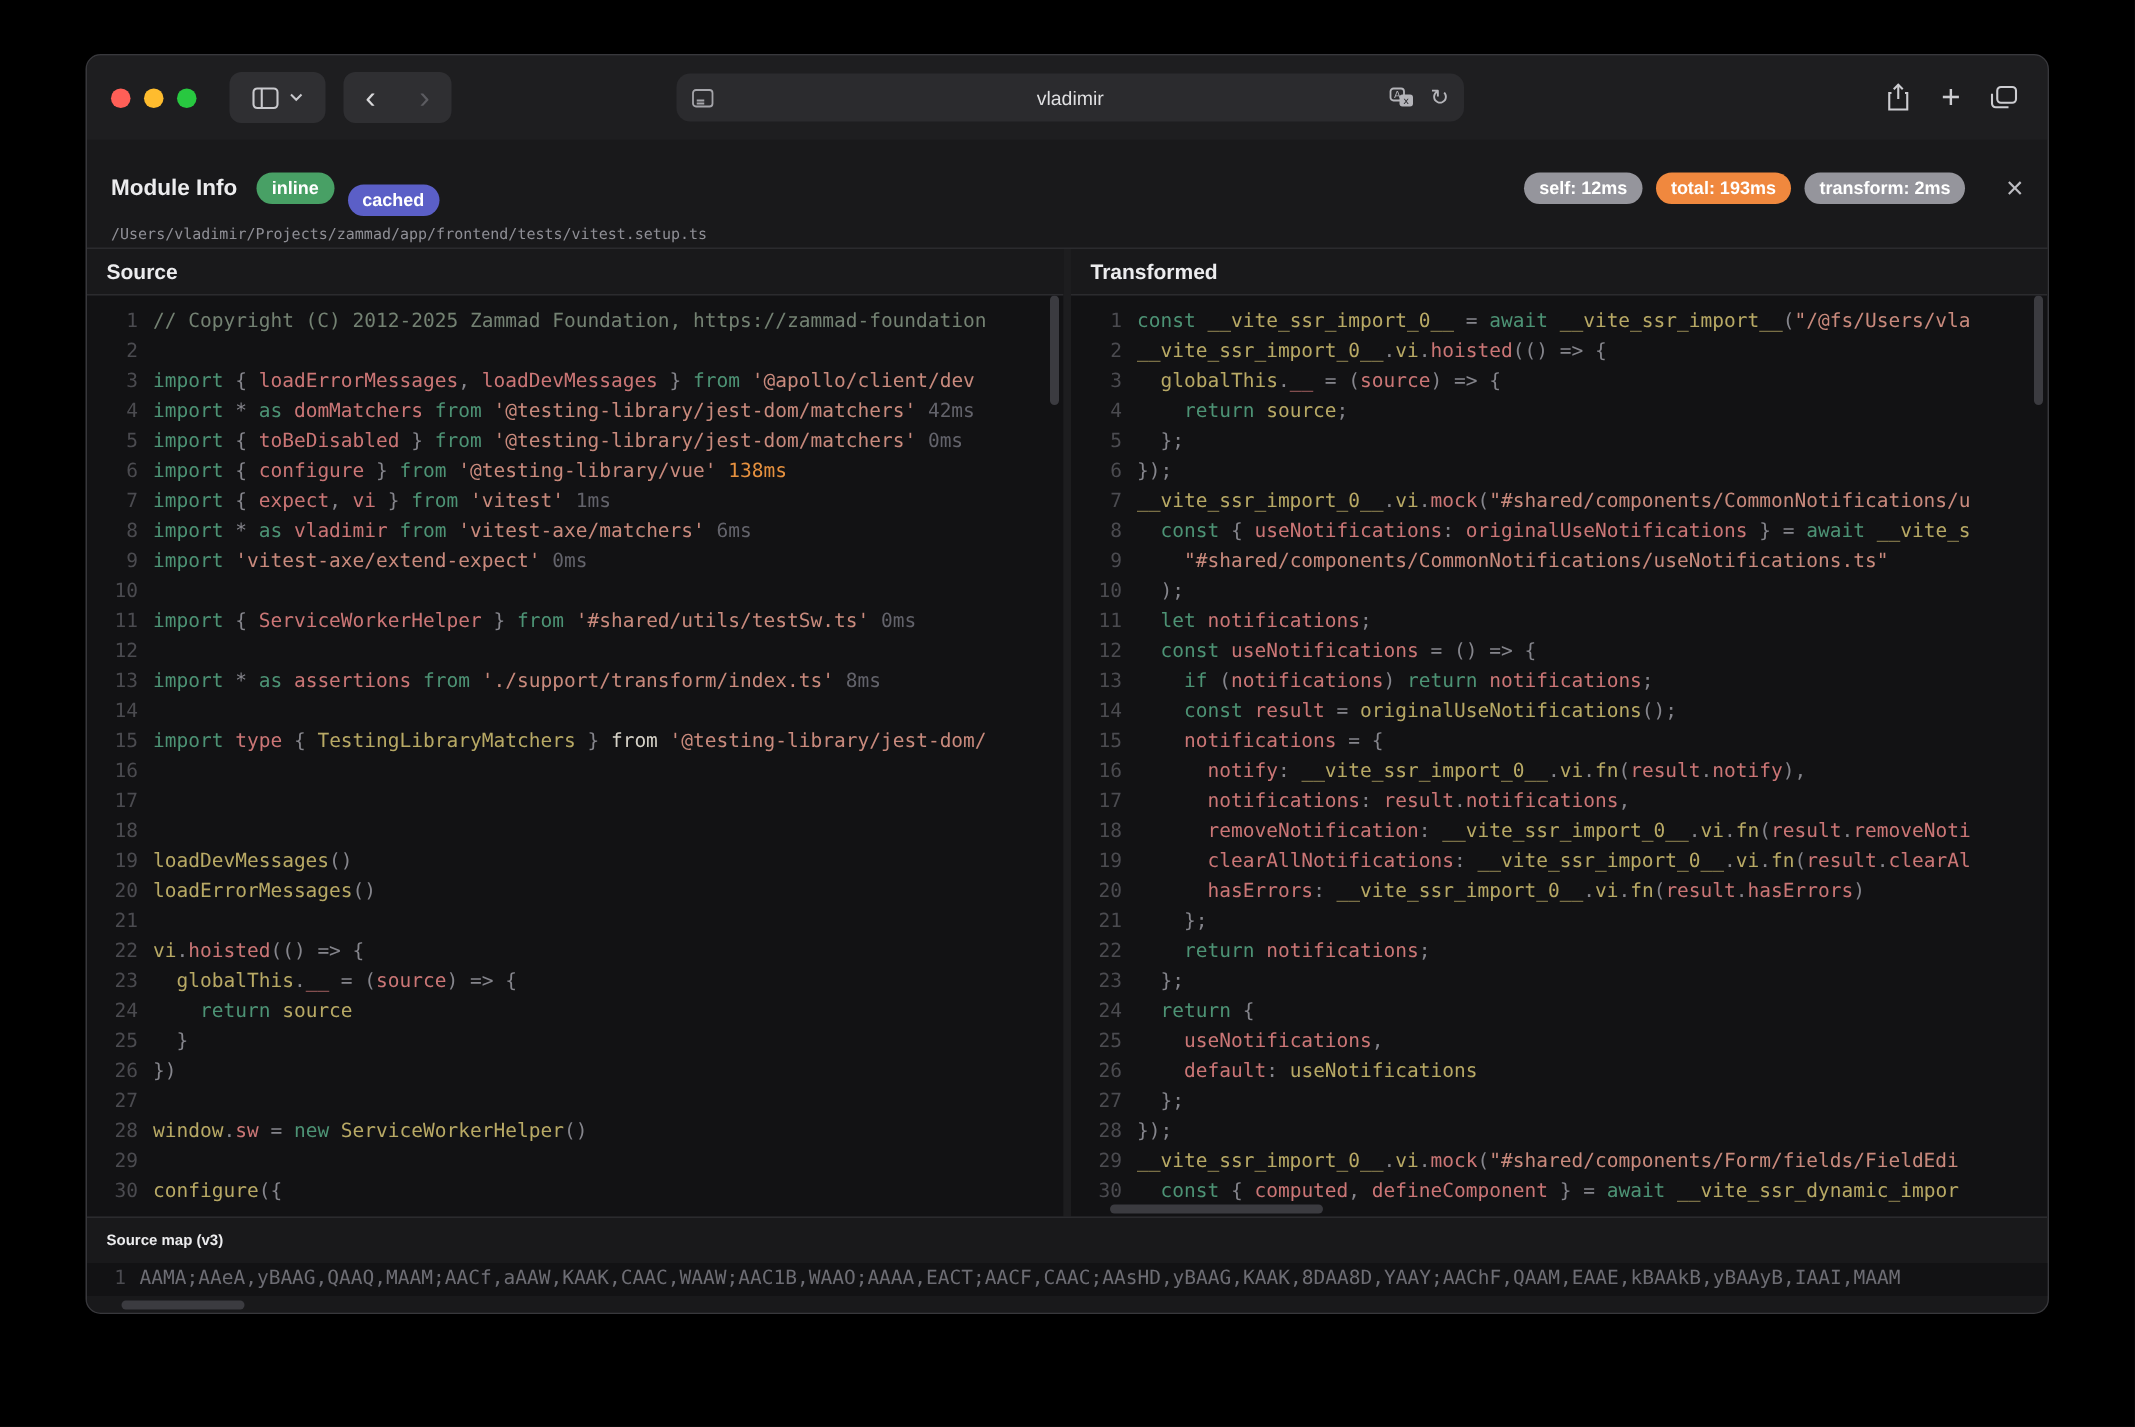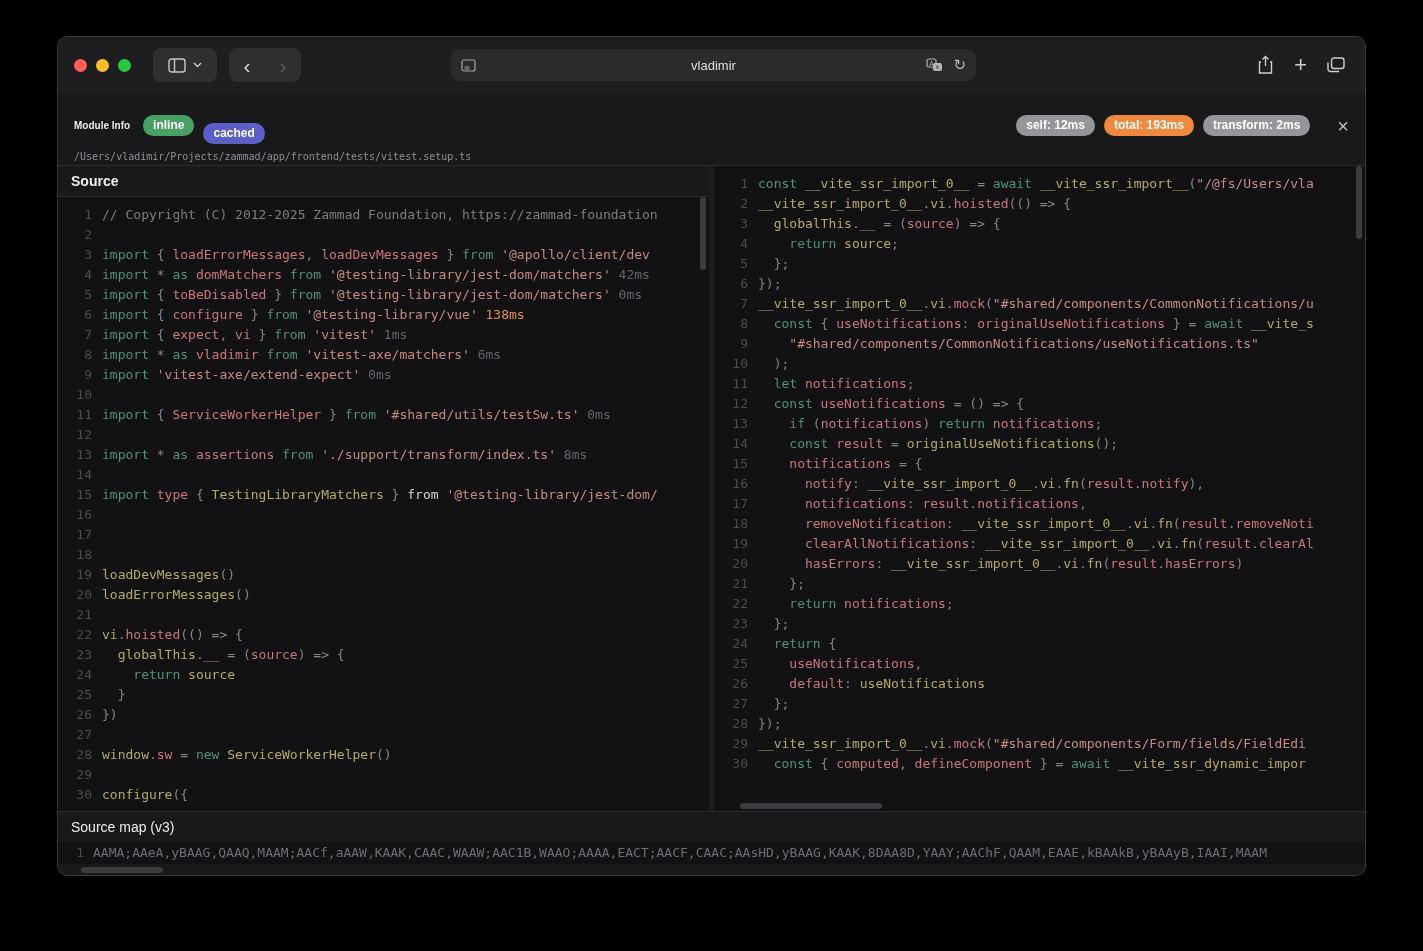--- a/index.html
+++ b/index.html
@@ -29,21 +29,21 @@
   .url-right { margin-left:auto; display:flex; align-items:center; gap:10px; color:#b5b5ba; }
   .reload { font-size:15px; }
   .tb-right { position:absolute; right:20px; top:0; height:56px; display:flex; align-items:center;
               gap:20px; color:#cdcdd1; }
   .plus-glyph { font-size:22px; font-weight:400; line-height:1; }
   svg { display:block; }
 
   
   .module-header { height:72px; background:var(--header-bg); padding:14px 16px 0; }
   .mh-row { display:flex; align-items:center; gap:9px; }
-  .mh-title { font-size:10px; font-weight:700; color:var(--text); margin-right:4px; }
+  .mh-title { font-size:15px; font-weight:700; color:var(--text); margin-right:4px; }
   .pill { border-radius:999px; padding:3px 10px 4px; font-size:12px; font-weight:700; color:#fff; }
   .pill-green { background:var(--badge-green); }
   .pill-indigo { background:var(--badge-indigo);margin-top:16px; }
   .pill-gray { background:var(--badge-gray);text-align:right; }
   .pill-orange { background:var(--badge-orange); }
   .mh-spacer { flex:1; }
   .mh-close { margin-left:18px; background:none; border:none; color:#bdbdc2; font-size:20px;
               line-height:1; cursor:default; font-family:inherit; }
   .mh-path { margin-top:7px; font-family:"DejaVu Sans Mono", monospace; font-size:10px;
              color:var(--muted-text); }
@@ -73,22 +73,22 @@
   .tk-time-slow { color:var(--time-slow); }
 
   .v-thumb { position:absolute; top:0; right:3px; width:6px; height:73px; border-radius:3px;
              background:var(--thumb); }
   .h-thumb { position:absolute; bottom:2px; left:26px; width:142px; height:6px; border-radius:3px;
              background:var(--thumb); }
 
   
   .sourcemap { position:absolute; left:0; top:774px; width:100%; height:66px;
                border-top:1px solid var(--border); background:var(--header-bg); }
-  .sm-header { height:30px; display:flex; align-items:center; padding:0 13px; font-size:14px;
-               font-weight:400; color:var(--text); }
+  .sm-header { height:30px; display:flex; align-items:center; padding:0 13px; font-size:10px;
+               font-weight:700; color:var(--text); }
   .sm-line { height:22px; background:var(--code-bg); display:flex; white-space:pre;
              overflow:hidden; font-family:"DejaVu Sans Mono", monospace; font-size:13px;
              line-height:22px; }
   .sm-ln { flex:none; width:26px; text-align:right; color:var(--lineno); }
   .sm-map { flex:none; padding-left:9px; color:var(--map-text); }
   .sm-thumb { position:absolute; left:23px; bottom:4px; width:82px; height:6px; border-radius:3px;
               background:var(--thumb); }
 </style>
 </head>
 <body>
@@ -207,20 +207,21 @@
           <div class="code-line"><span class="ln">25</span><span class="lc"><span class="tk-punct">  }</span></span></div>
           <div class="code-line"><span class="ln">26</span><span class="lc"><span class="tk-punct">})</span></span></div>
           <div class="code-line"><span class="ln">27</span><span class="lc"></span></div>
           <div class="code-line"><span class="ln">28</span><span class="lc"><span class="tk-func">window</span><span class="tk-punct">.</span><span class="tk-ident">sw</span><span class="tk-punct"> = </span><span class="tk-keyword">new</span><span class="tk-func"> ServiceWorkerHelper</span><span class="tk-punct">()</span></span></div>
           <div class="code-line"><span class="ln">29</span><span class="lc"></span></div>
           <div class="code-line"><span class="ln">30</span><span class="lc"><span class="tk-func">configure</span><span class="tk-punct">({</span></span></div>
         </div>
     </div>
     <div class="divider"></div>
     <div class="panel">
+      <div class="panel-header">Transformed</div>
       <div class="code">
         <div class="v-thumb"></div>
         <div class="h-thumb"></div>
       <div class="code-line"><span class="ln">1</span><span class="lc"><span class="tk-keyword">const</span><span class="tk-func"> __vite_ssr_import_0__</span><span class="tk-punct"> = </span><span class="tk-keyword">await</span><span class="tk-func"> __vite_ssr_import__</span><span class="tk-punct">(</span><span class="tk-string">"/@fs/Users/vla</span></span></div>
           <div class="code-line"><span class="ln">2</span><span class="lc"><span class="tk-func">__vite_ssr_import_0__</span><span class="tk-punct">.</span><span class="tk-func">vi</span><span class="tk-punct">.</span><span class="tk-ident">hoisted</span><span class="tk-punct">(() =&gt; {</span></span></div>
           <div class="code-line"><span class="ln">3</span><span class="lc"><span class="tk-punct">  </span><span class="tk-func">globalThis</span><span class="tk-punct">.</span><span class="tk-ident">__</span><span class="tk-punct"> = (</span><span class="tk-ident">source</span><span class="tk-punct">) =&gt; {</span></span></div>
           <div class="code-line"><span class="ln">4</span><span class="lc"><span class="tk-punct">    </span><span class="tk-keyword">return</span><span class="tk-func"> source</span><span class="tk-punct">;</span></span></div>
           <div class="code-line"><span class="ln">5</span><span class="lc"><span class="tk-punct">  };</span></span></div>
           <div class="code-line"><span class="ln">6</span><span class="lc"><span class="tk-punct">});</span></span></div>
           <div class="code-line"><span class="ln">7</span><span class="lc"><span class="tk-func">__vite_ssr_import_0__</span><span class="tk-punct">.</span><span class="tk-func">vi</span><span class="tk-punct">.</span><span class="tk-ident">mock</span><span class="tk-punct">(</span><span class="tk-string">"#shared/components/CommonNotifications/u</span></span></div>

